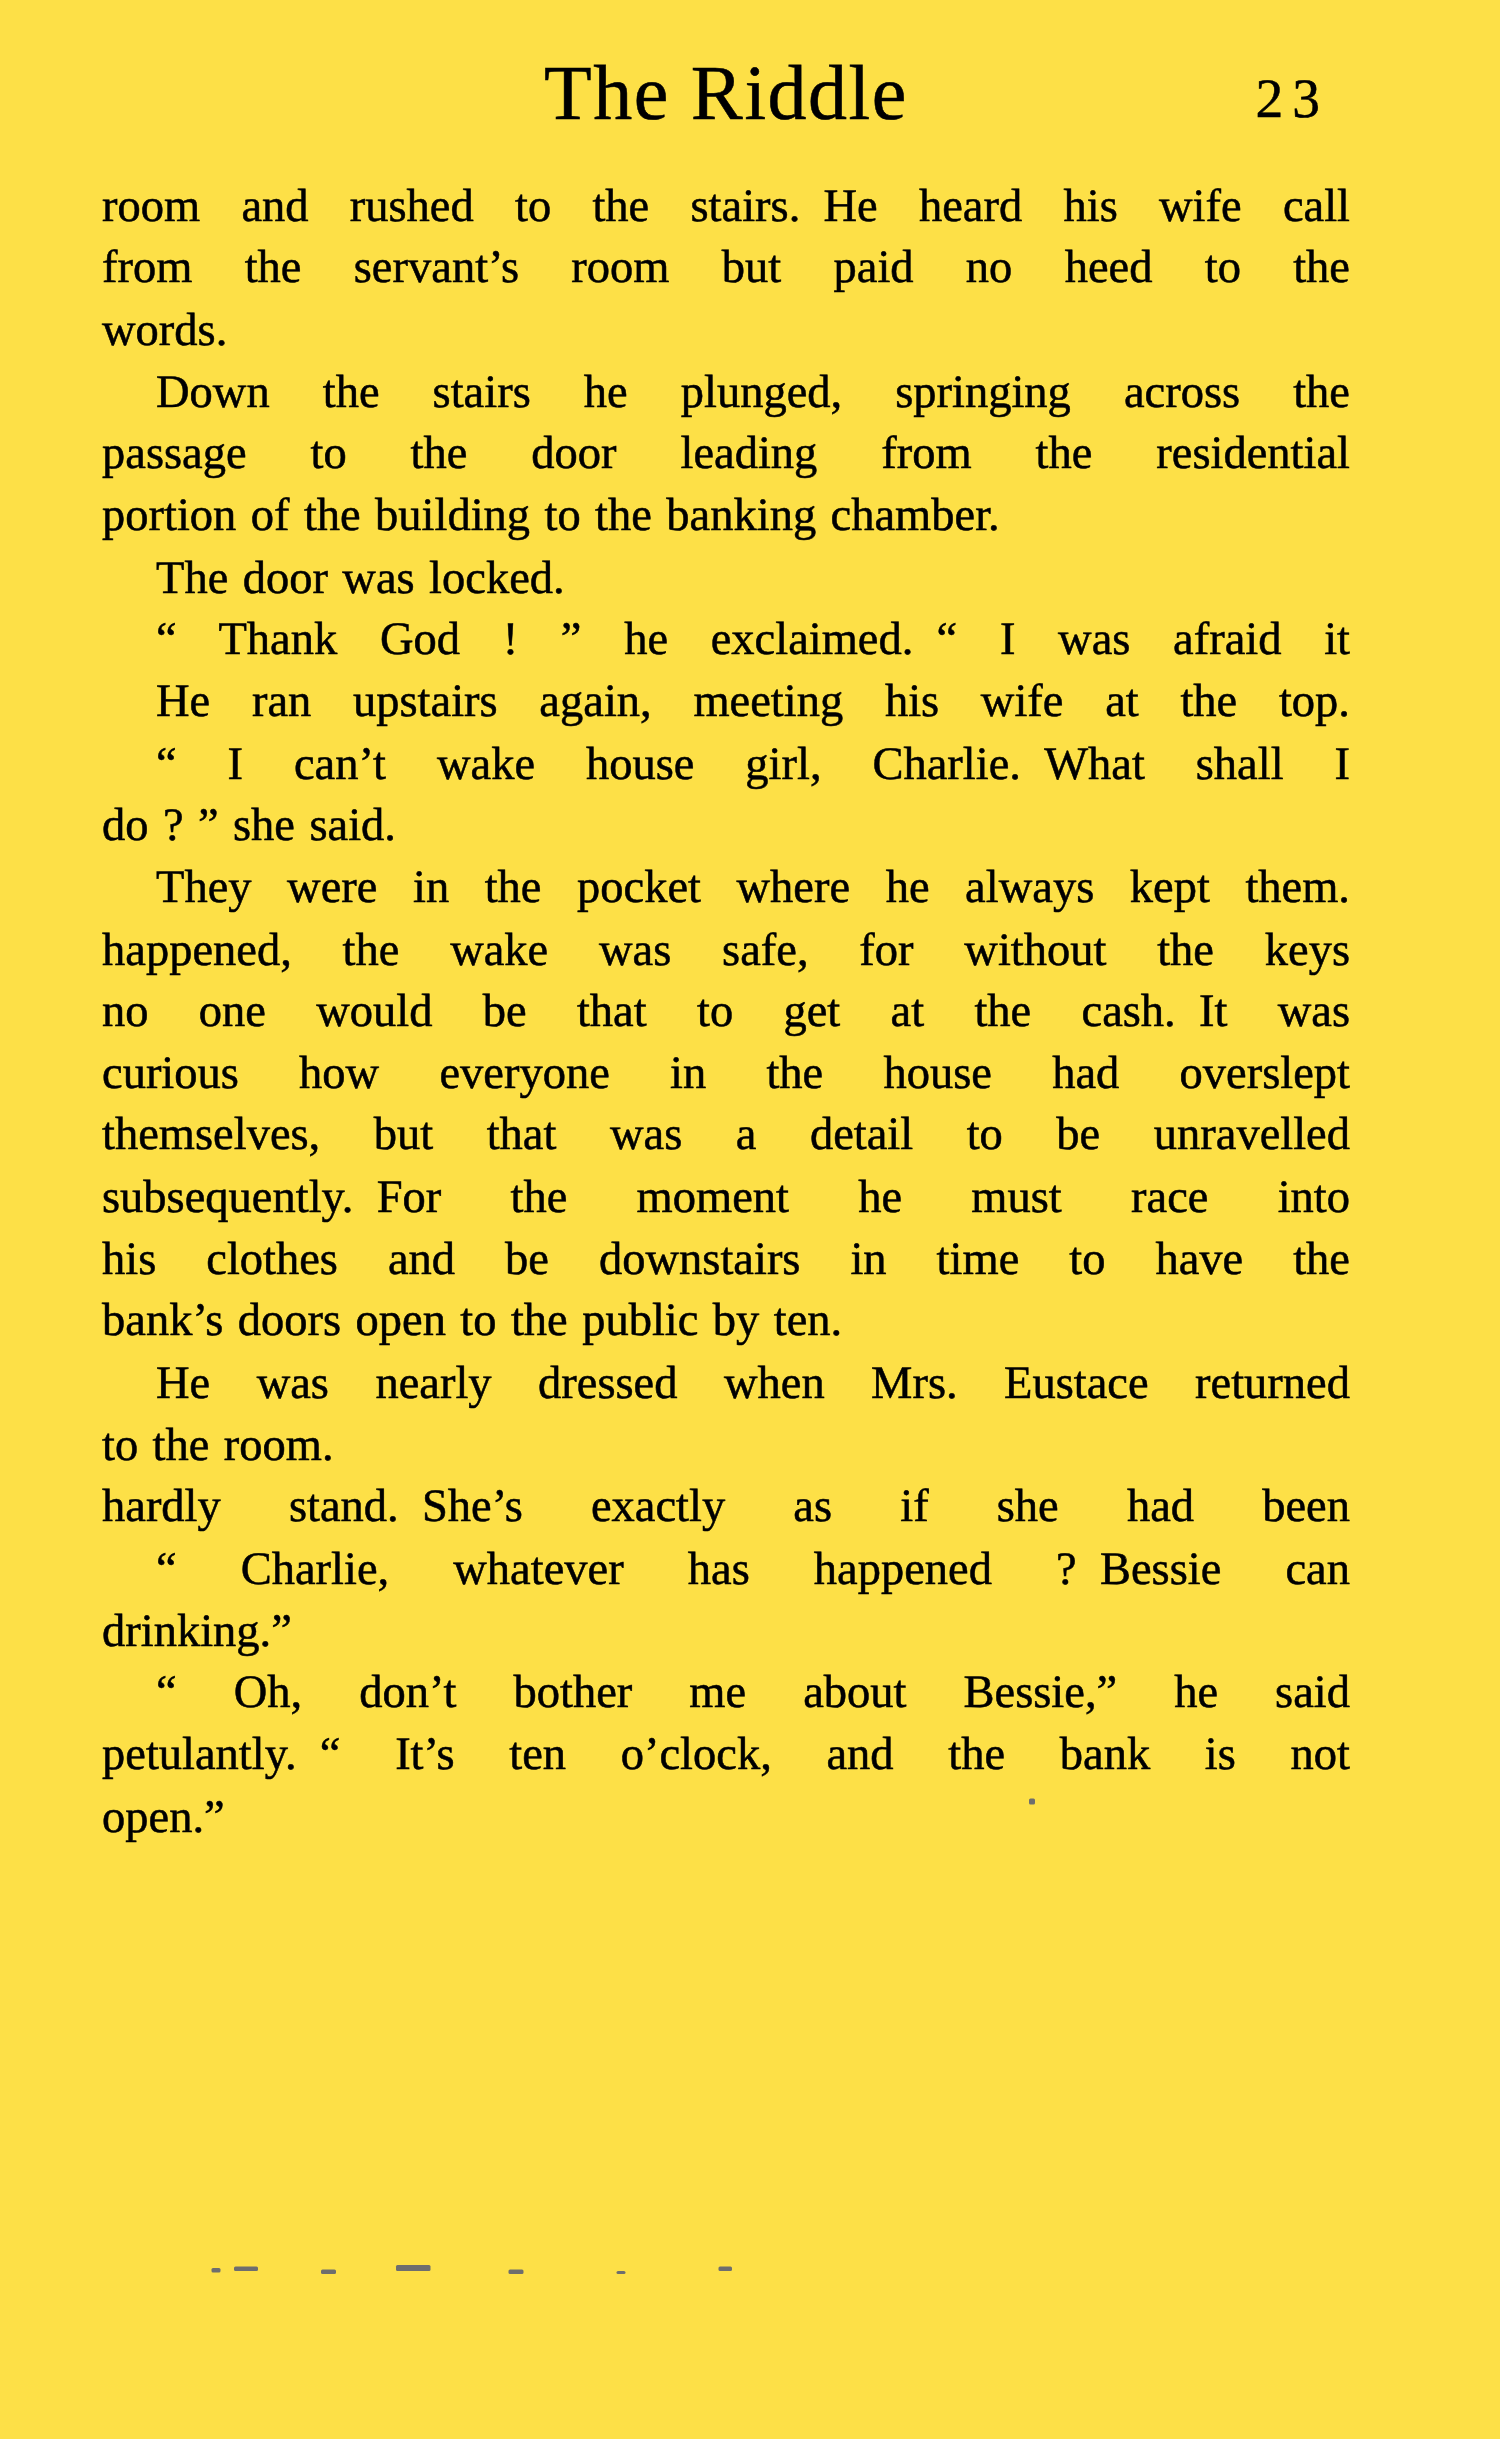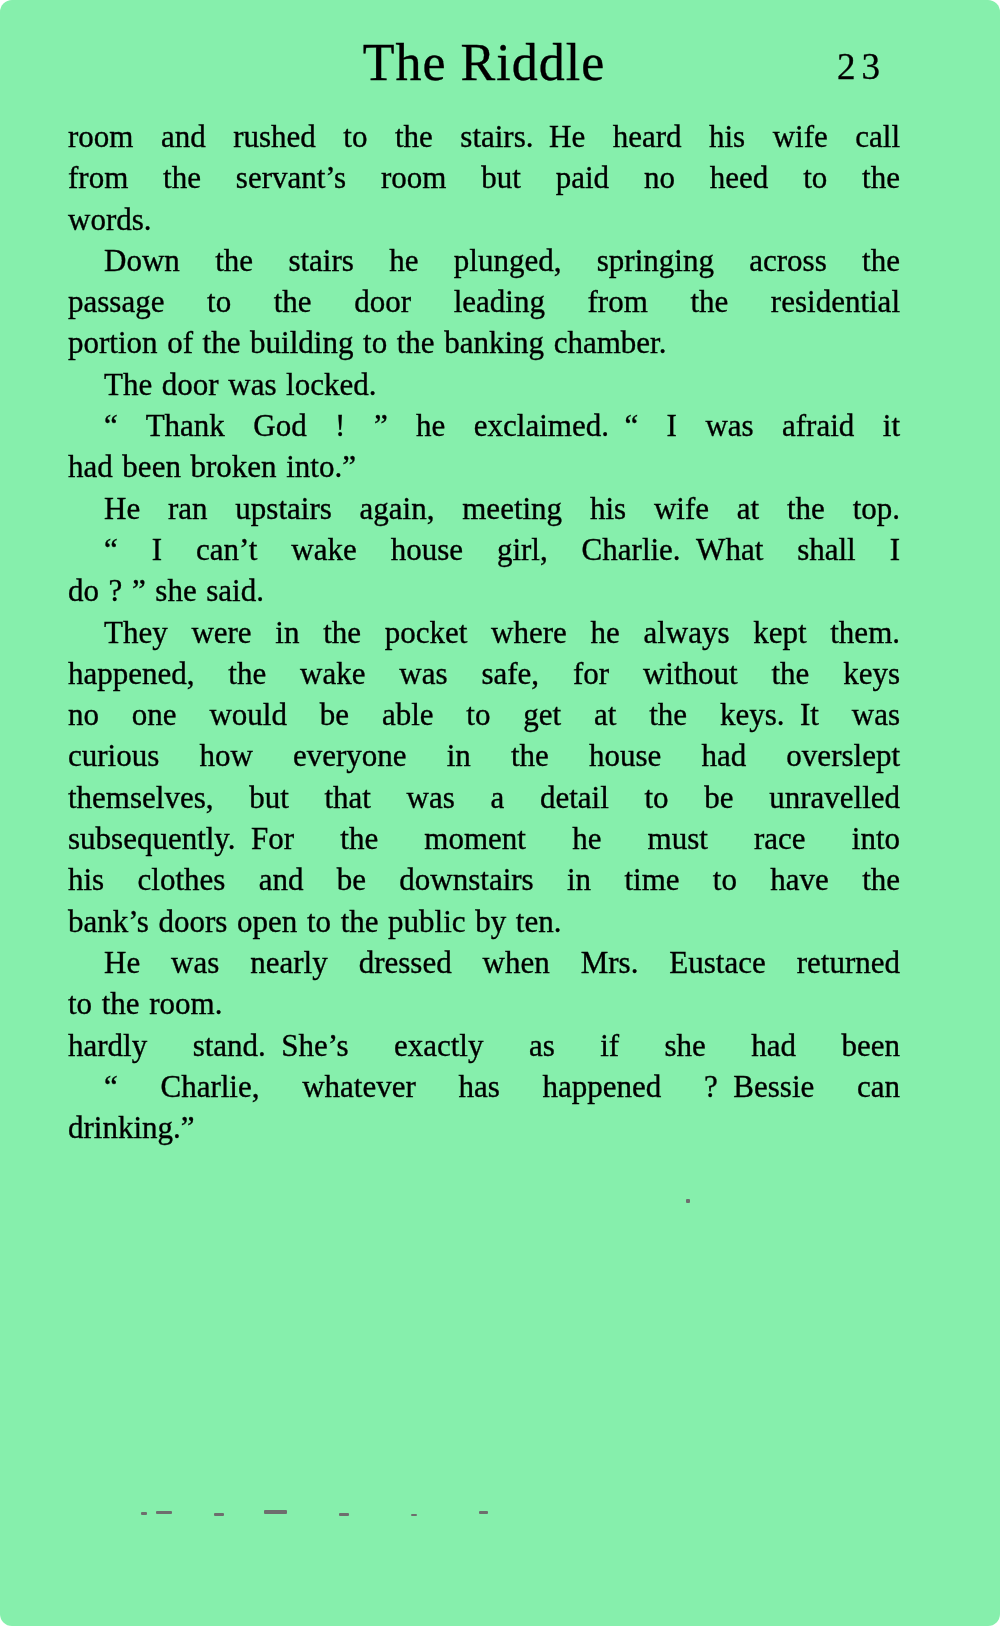--- a/index.html
+++ b/index.html
@@ -55,21 +55,21 @@
   .line.indent { text-indent: 36px; }
   .artifact {
     position: absolute;
     background: #6e6e6e;
     border-radius: 1px;
   }
 </style>
 </head>
 <body>
 
-<div class="page" style="background: #86efac; color: rgb(0, 0, 0); border-radius: 12px;">
+<div class="page" style="background: #fde047; color: rgb(0, 0, 0);">
   <div class="header">
     <div class="running-title">The Riddle</div>
     <div class="page-number">23</div>
   </div>
 
   <div class="page-body">
       <div class="para">
         <div class="line">room and rushed to the stairs. He heard his wife call</div>
         <div class="line">from the servant’s room but paid no heed to the</div>
         <div class="line flush">words.</div>
@@ -77,50 +77,54 @@
       <div class="para">
         <div class="line indent">Down the stairs he plunged, springing across the</div>
         <div class="line">passage to the door leading from the residential</div>
         <div class="line flush">portion of the building to the banking chamber.</div>
       </div>
       <div class="para">
         <div class="line flush indent">The door was locked.</div>
       </div>
       <div class="para">
         <div class="line indent">“ Thank God ! ” he exclaimed. “ I was afraid it</div>
-        <div class="line flush">had been broken into.”</div>
       </div>
       <div class="para">
         <div class="line indent">He ran upstairs again, meeting his wife at the top.</div>
       </div>
       <div class="para">
         <div class="line indent">“ I can’t wake house girl, Charlie. What shall I</div>
         <div class="line flush">do ? ” she said.</div>
       </div>
       <div class="para">
         <div class="line indent">They were in the pocket where he always kept them.</div>
       </div>
       <div class="para">
         <div class="line">happened, the wake was safe, for without the keys</div>
-        <div class="line">no one would be able to get at the keys. It was</div>
+        <div class="line">no one would be that to get at the cash. It was</div>
         <div class="line">curious how everyone in the house had overslept</div>
         <div class="line">themselves, but that was a detail to be unravelled</div>
         <div class="line">subsequently. For the moment he must race into</div>
         <div class="line">his clothes and be downstairs in time to have the</div>
         <div class="line flush">bank’s doors open to the public by ten.</div>
       </div>
       <div class="para">
         <div class="line indent">He was nearly dressed when Mrs. Eustace returned</div>
         <div class="line flush">to the room.</div>
       </div>
       <div class="para">
         <div class="line">hardly stand. She’s exactly as if she had been</div>
         <div class="line indent">“ Charlie, whatever has happened ? Bessie can</div>
         <div class="line flush">drinking.”</div>
       </div>
+      <div class="para">
+        <div class="line indent">“ Oh, don’t bother me about Bessie,” he said</div>
+        <div class="line">petulantly. “ It’s ten o’clock, and the bank is not</div>
+        <div class="line flush">open.”</div>
+      </div>
     </div>
 <div class="artifact" style="left: 141px; top: 1512px; width: 6px; height: 3px; background: rgb(110, 110, 110);"></div>
     <div class="artifact" style="left: 156px; top: 1511px; width: 16px; height: 3px; background: rgb(110, 110, 110);"></div>
     <div class="artifact" style="left: 214px; top: 1513px; width: 10px; height: 3px; background: rgb(110, 110, 110);"></div>
     <div class="artifact" style="left: 264px; top: 1510px; width: 23px; height: 4px; background: rgb(110, 110, 110);"></div>
     <div class="artifact" style="left: 339px; top: 1513px; width: 10px; height: 3px; background: rgb(110, 110, 110);"></div>
     <div class="artifact" style="left: 411px; top: 1514px; width: 6px; height: 2px; background: rgb(110, 110, 110);"></div>
     <div class="artifact" style="left: 479px; top: 1511px; width: 9px; height: 3px; background: rgb(110, 110, 110);"></div>
     <div class="artifact" style="left: 686px; top: 1199px; width: 4px; height: 4px; background: rgb(110, 110, 110);"></div>
   </div>

